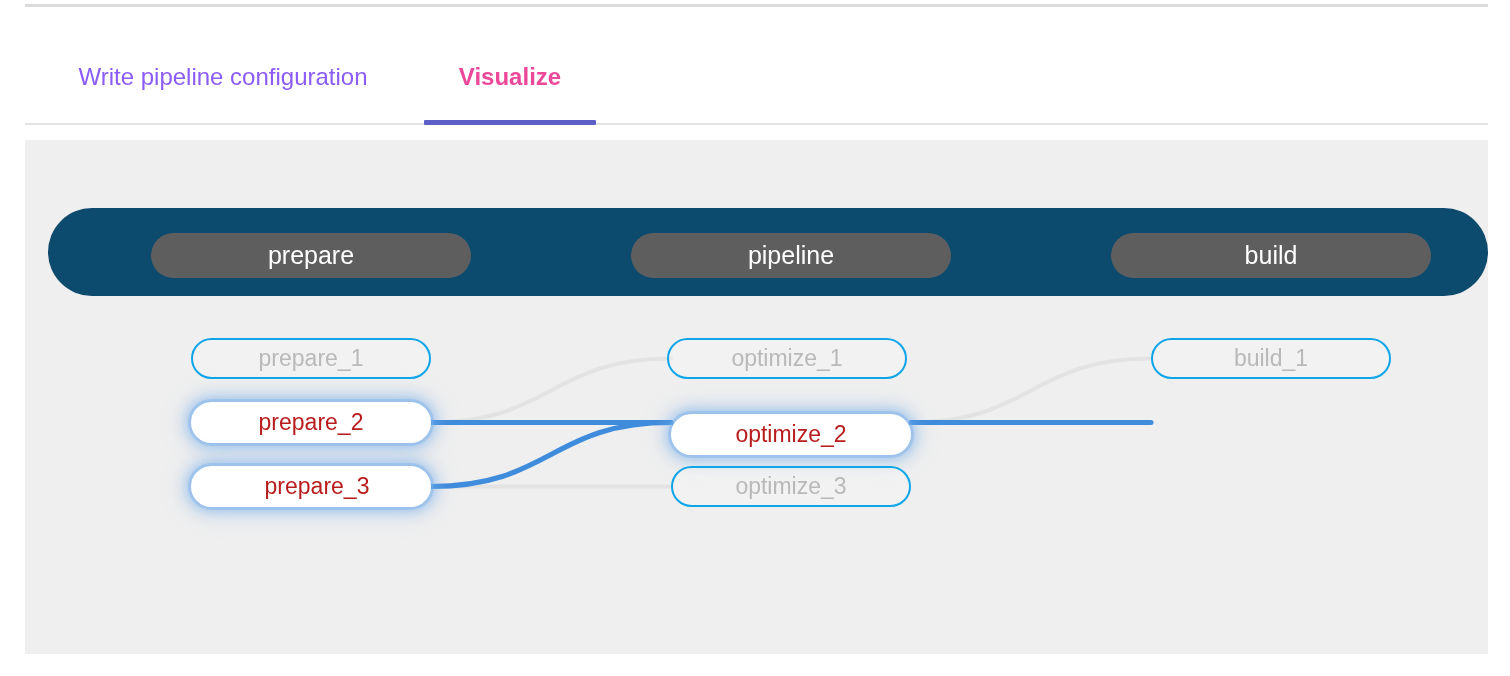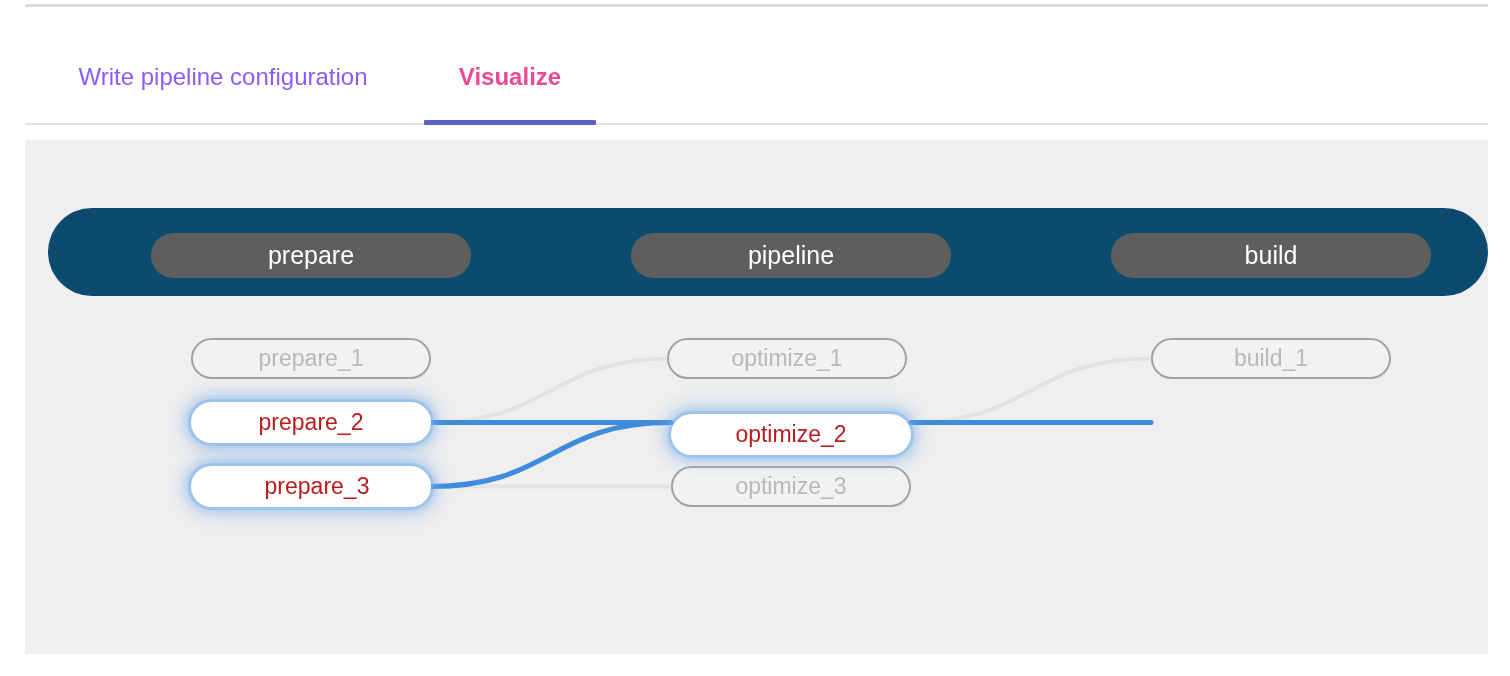--- a/index.html
+++ b/index.html
@@ -129,21 +129,21 @@
     user-select: none;
   }
   .node-label {
     font-size: 23px;
     line-height: 1;
     white-space: nowrap;
   }
 
   .node.dim {
     background: rgba(255,255,255,0.22);
-    border: 2px solid #a3a3a3;
+    border: 2px solid #0ea5e9;
   }
   .node.dim .node-label { color: #b9b9b9; font-weight: 400; }
 
   .node.active {
     background: #ffffff;
     border: 2px solid #ffffff;
     box-shadow:
       0 0 0 3px rgba(120,175,235,0.38),
       0 0 12px 5px rgba(110,170,235,0.50),
       0 0 22px 8px rgba(130,180,235,0.26);

